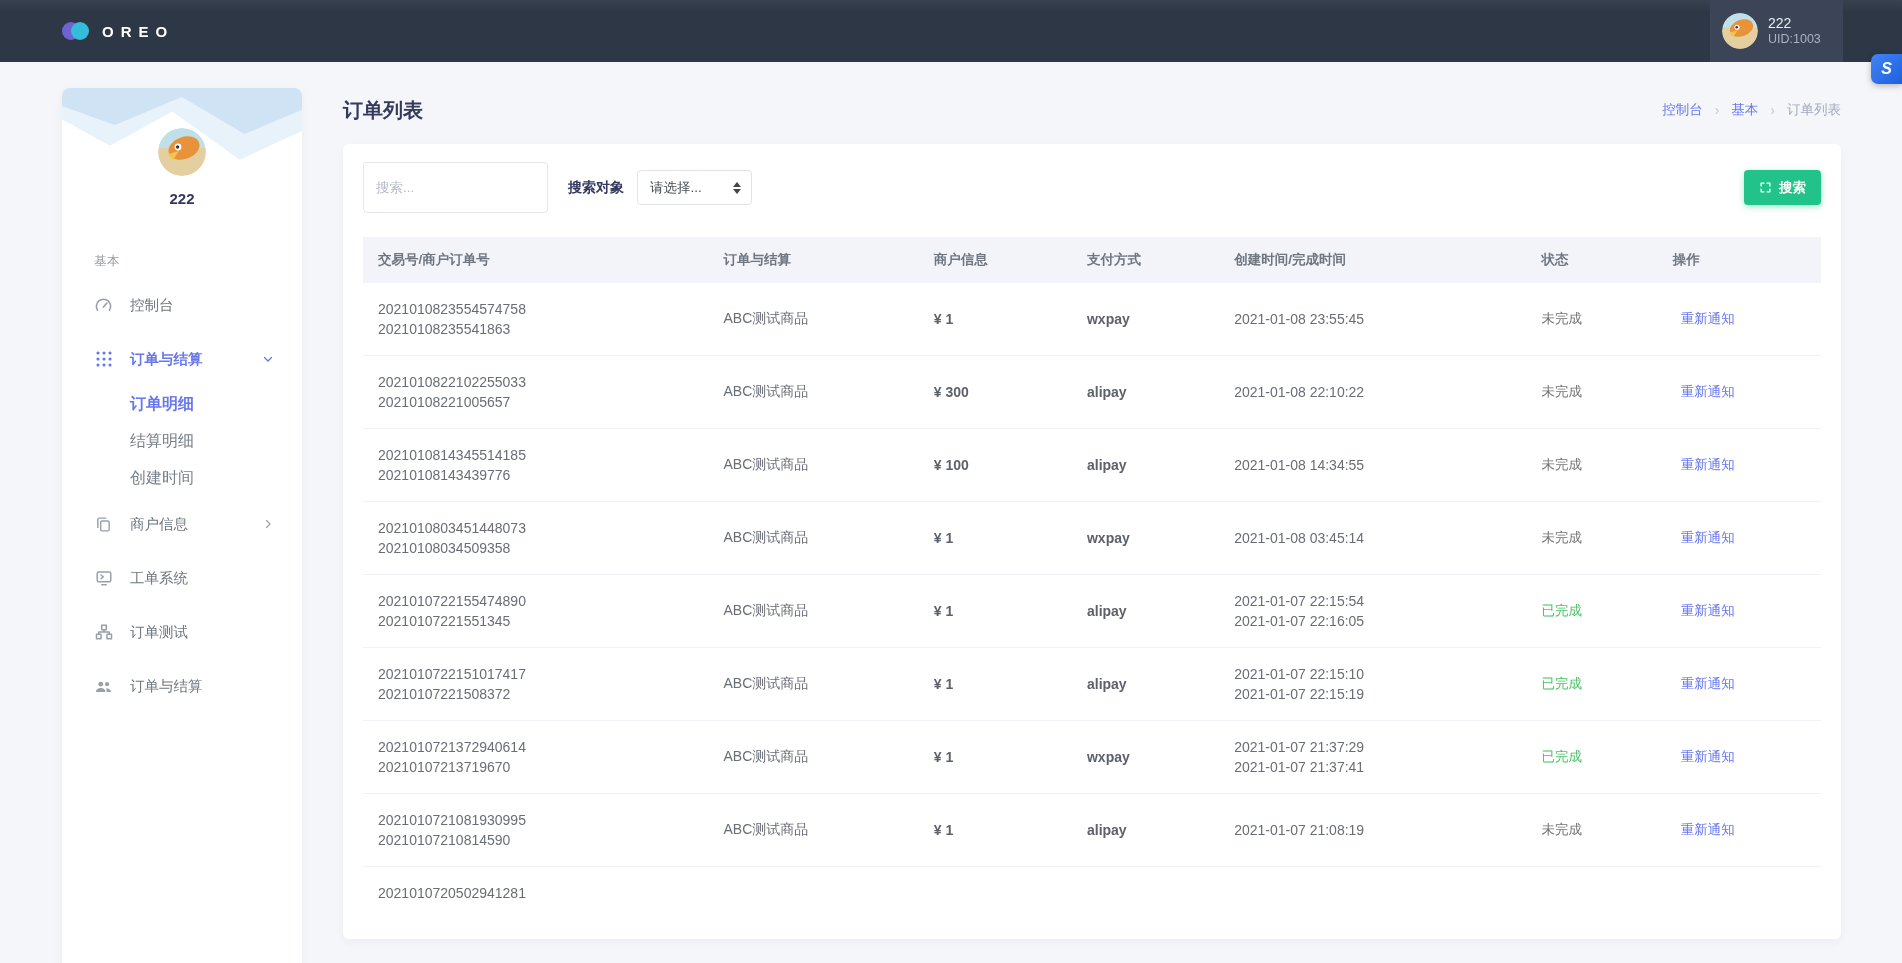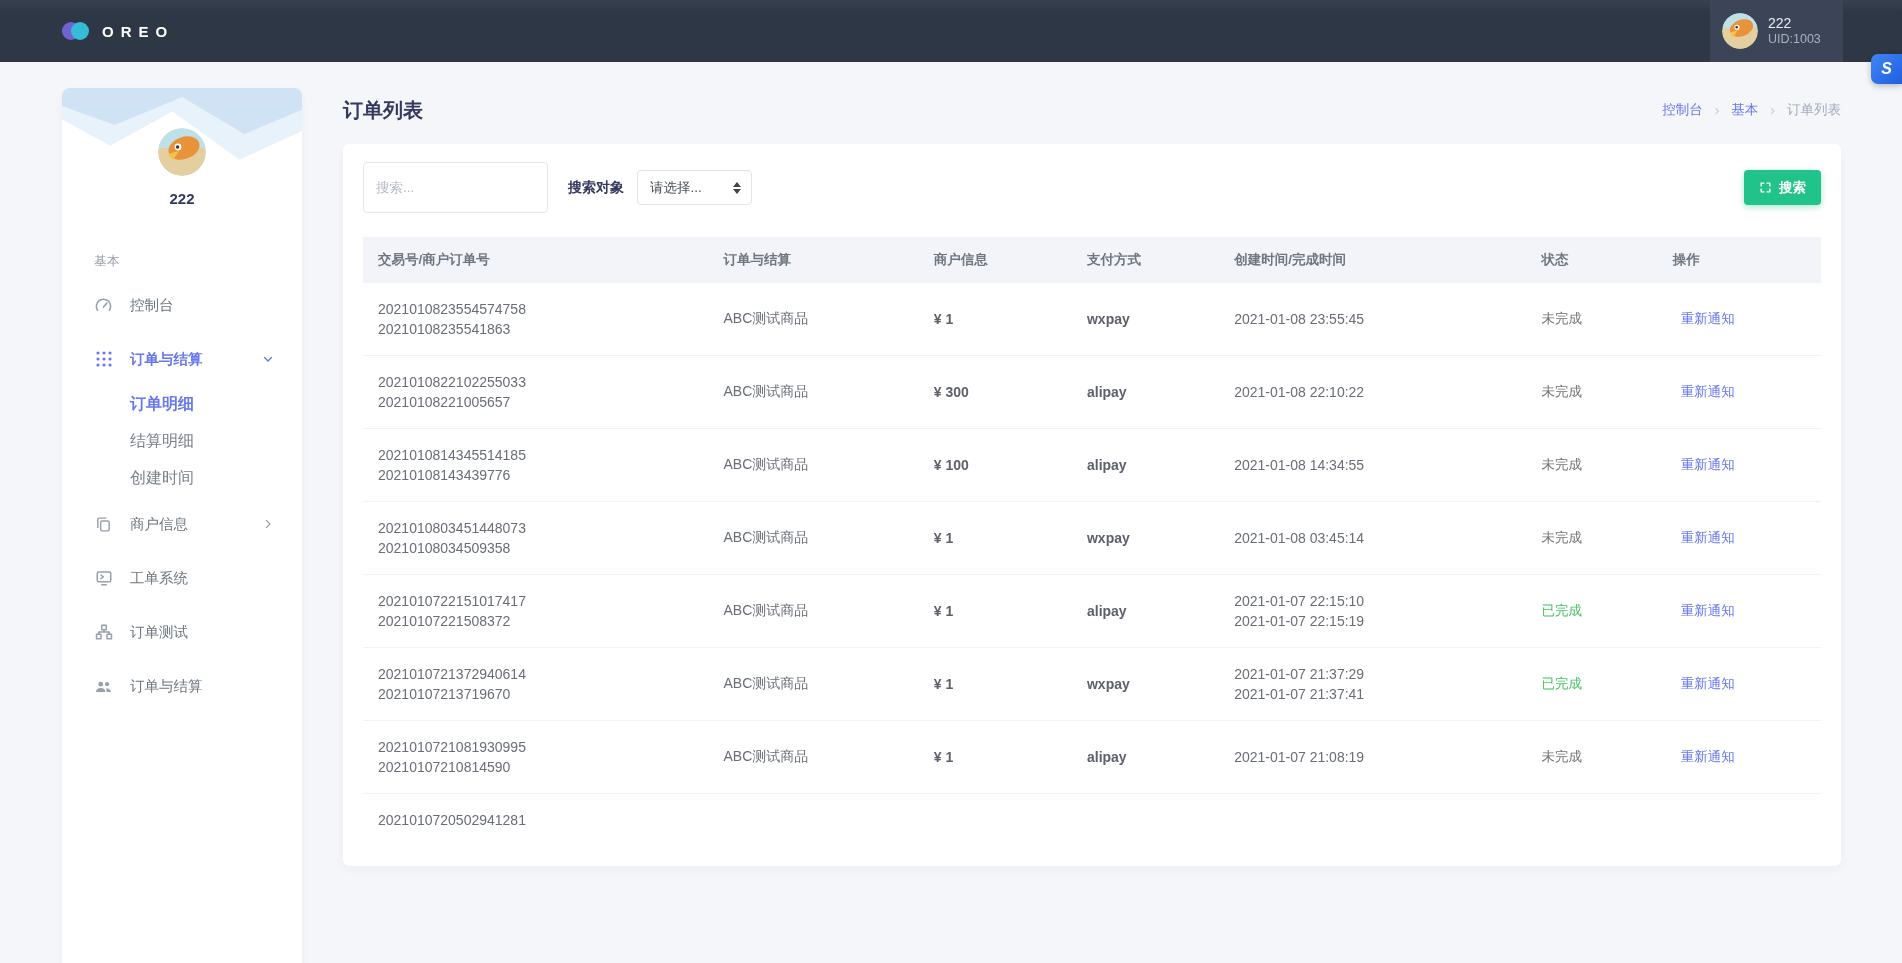--- a/index.html
+++ b/index.html
@@ -380,20 +380,35 @@
           <td>ABC测试商品</td>
           <td class="amount">¥ 1</td>
           <td class="pay">wxpay</td>
           <td>
               <span class="ln">2021-01-08 03:45:14</span>
             </td>
           <td><span class="status st-danger">未完成</span></td>
           <td><a class="action-link">重新通知</a></td>
         </tr>
 
+        <tr>
+          <td>
+              <span class="ln">2021010722155474890</span>
+              <span class="ln">20210107221551345</span>
+            </td>
+          <td>ABC测试商品</td>
+          <td class="amount">¥ 1</td>
+          <td class="pay">alipay</td>
+          <td>
+              <span class="ln">2021-01-07 22:15:54</span>
+              <span class="ln">2021-01-07 22:16:05</span>
+            </td>
+          <td><span class="status st-success">已完成</span></td>
+          <td><a class="action-link">重新通知</a></td>
+        </tr>
 
         <tr>
           <td>
               <span class="ln">2021010722151017417</span>
               <span class="ln">20210107221508372</span>
             </td>
           <td>ABC测试商品</td>
           <td class="amount">¥ 1</td>
           <td class="pay">alipay</td>
           <td>

